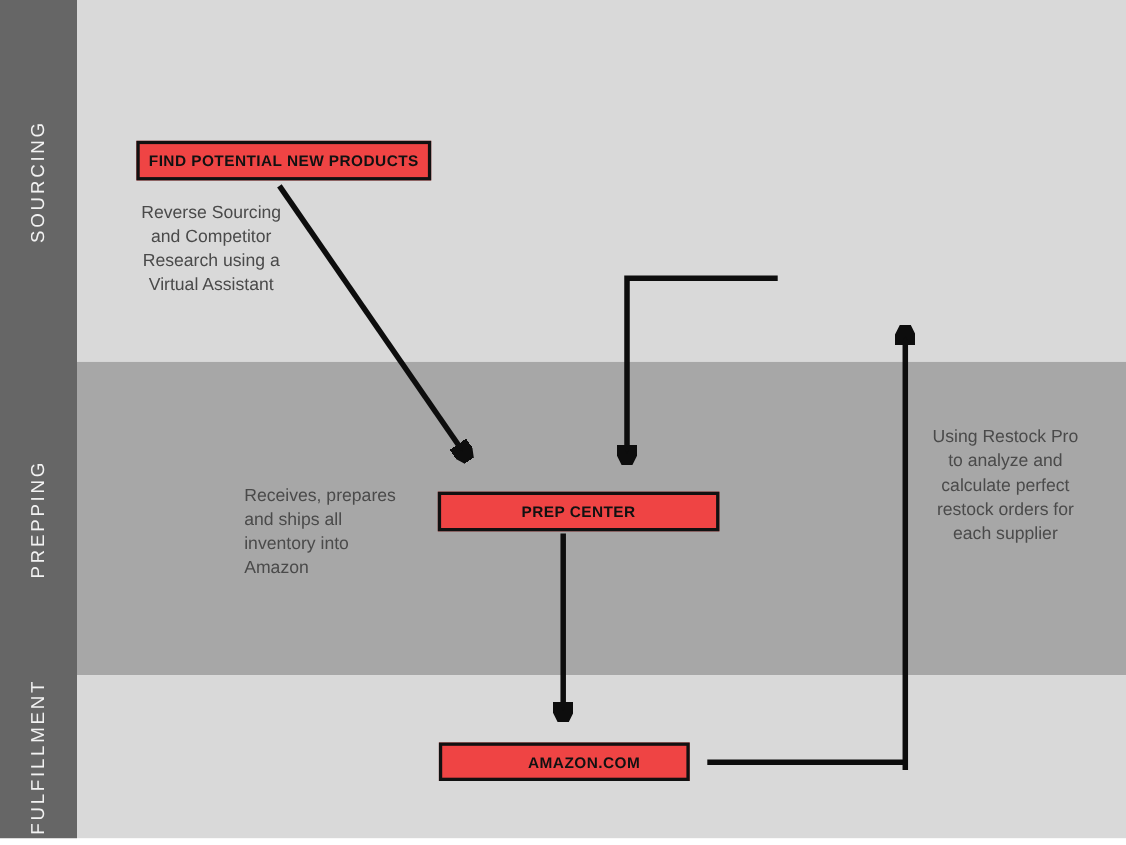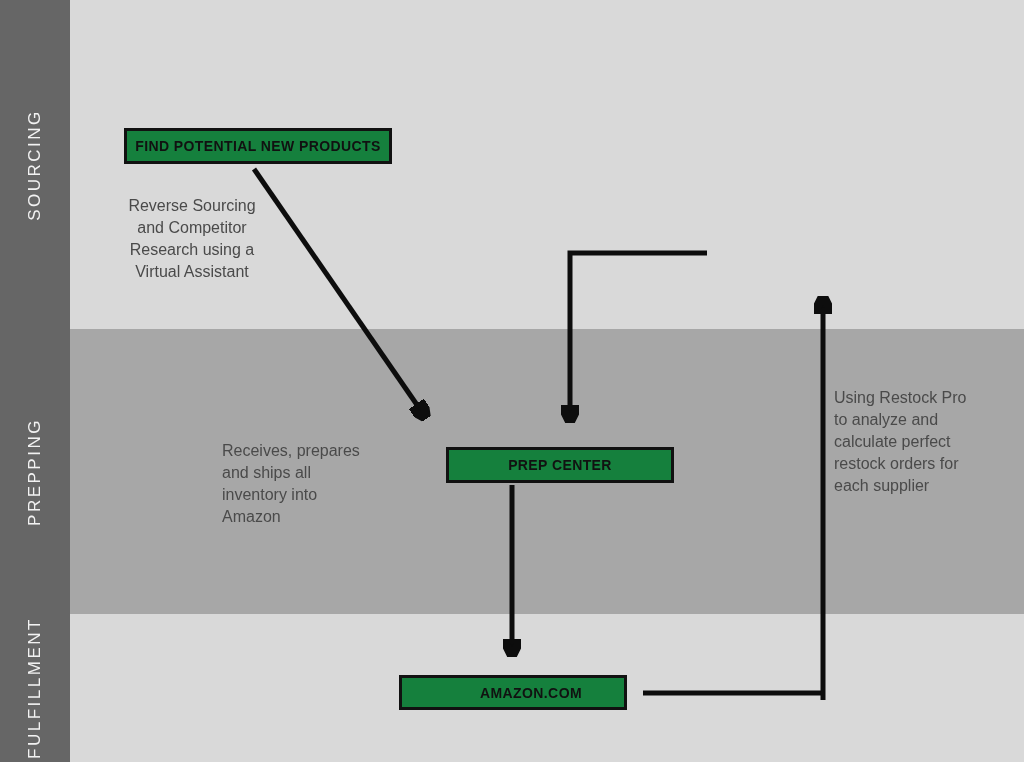--- a/index.html
+++ b/index.html
@@ -65,58 +65,57 @@
   #arrows path {
     stroke: #0d0d0d;
     stroke-width: 5;
     fill: none;
   }
 
   
   .node {
     position: absolute;
     box-sizing: border-box;
-    background: #15803d;
+    background: #ef4444;
     border: 3px solid #111111;
     display: flex;
     align-items: center;
     justify-content: center;
     font-weight: 700;
     font-size: 14px;
     letter-spacing: 0.4px;
     color: #111111;
     z-index: 4;
     text-align: center;
   }
   #node-find-products  { left: 124px; top: 128px; width: 268px; height: 36px; }
   #node-place-restock  { left: 707px; top: 236px; width: 227px; height: 35px; }
-  #node-prep-center    { left: 398px; top: 447px; width: 228px; height: 36px; margin-left: 48px; }
+  #node-prep-center    { left: 398px; top: 447px; width: 256px; height: 36px; }
   #node-amazon         { left: 399px; top: 675px; width: 228px; height: 35px; padding-left: 36px; }
 
   
   .note {
     position: absolute;
     z-index: 3;
     color: #4a4a4a;
     font-size: 16px;
     line-height: 22px;
     white-space: pre-line;
   }
   #note-sourcing {
     left: 107px; top: 183px; width: 170px;
     text-align: center;
-    margin-top: 12px;
   }
   #note-prepping {
     left: 222px; top: 440px; width: 160px;
     text-align: left;
   }
   #note-restock {
     left: 834px; top: 387px; width: 160px;
-    text-align: left;
+    text-align: center;
   }
 </style>
 </head>
 <body>
 
 <div id="stage">
 
   <div class="band" id="band-sourcing"></div>
   <div class="band" id="band-prepping"></div>
   <div class="band" id="band-fulfillment"></div>

